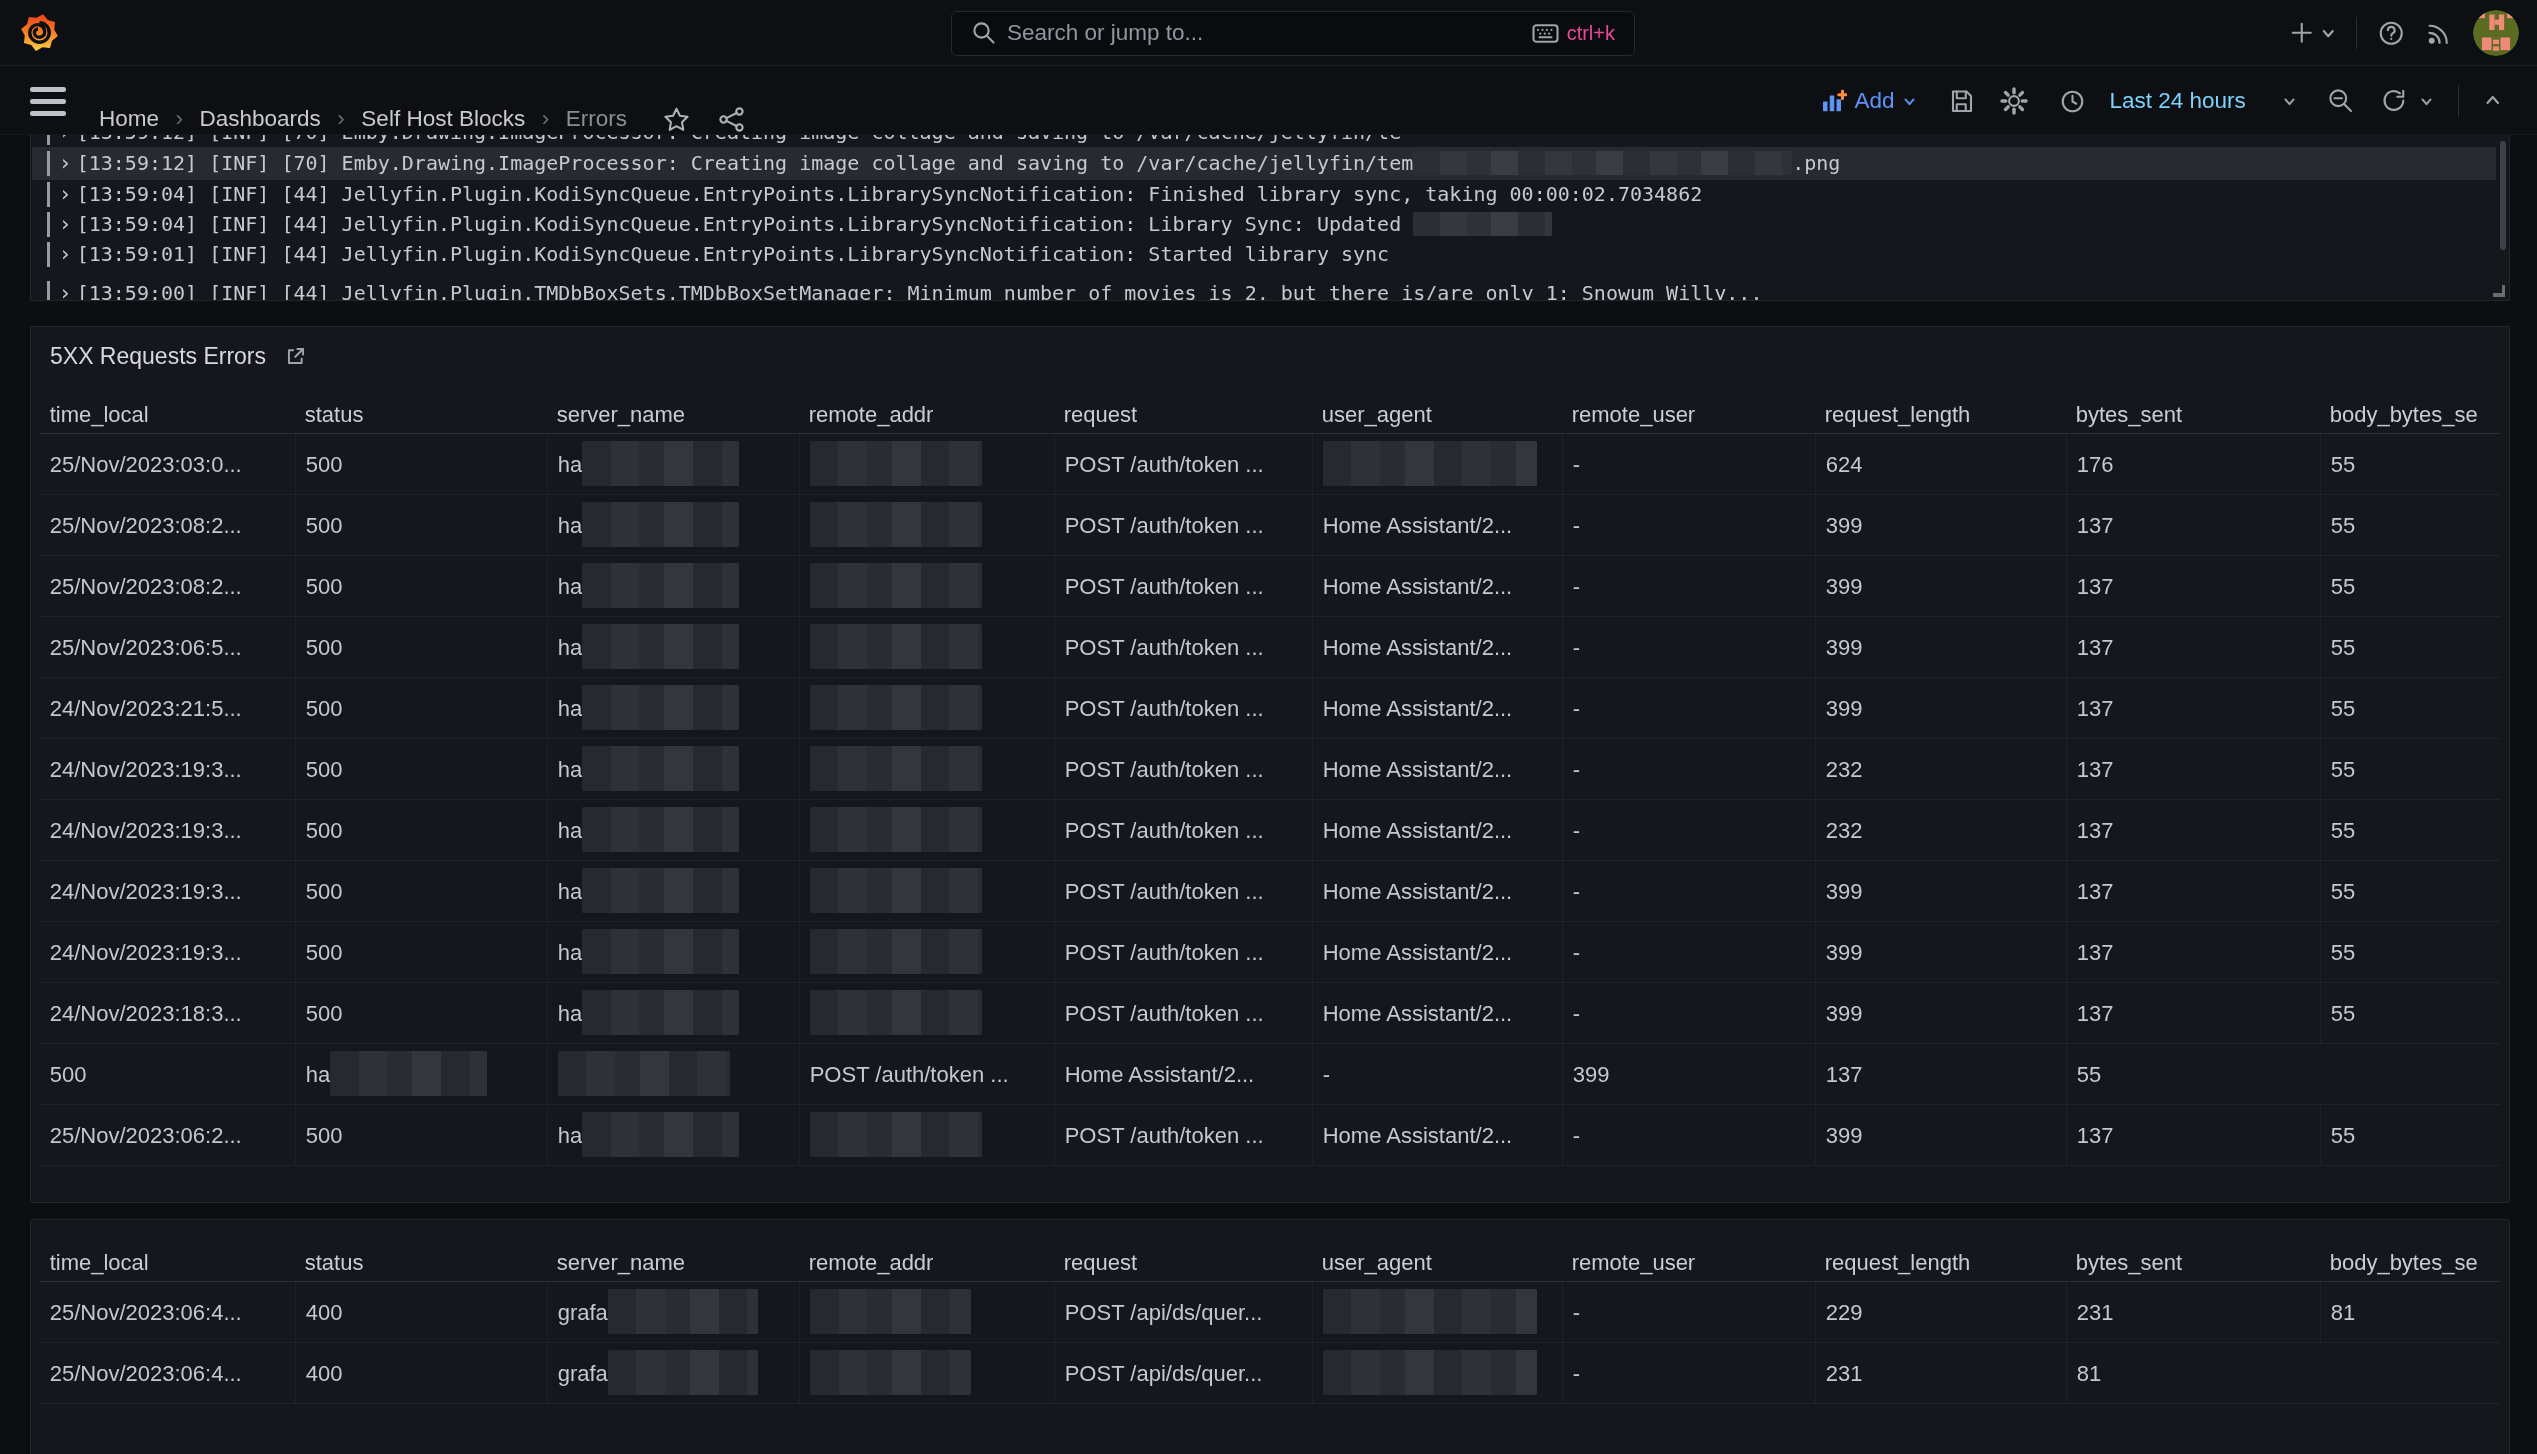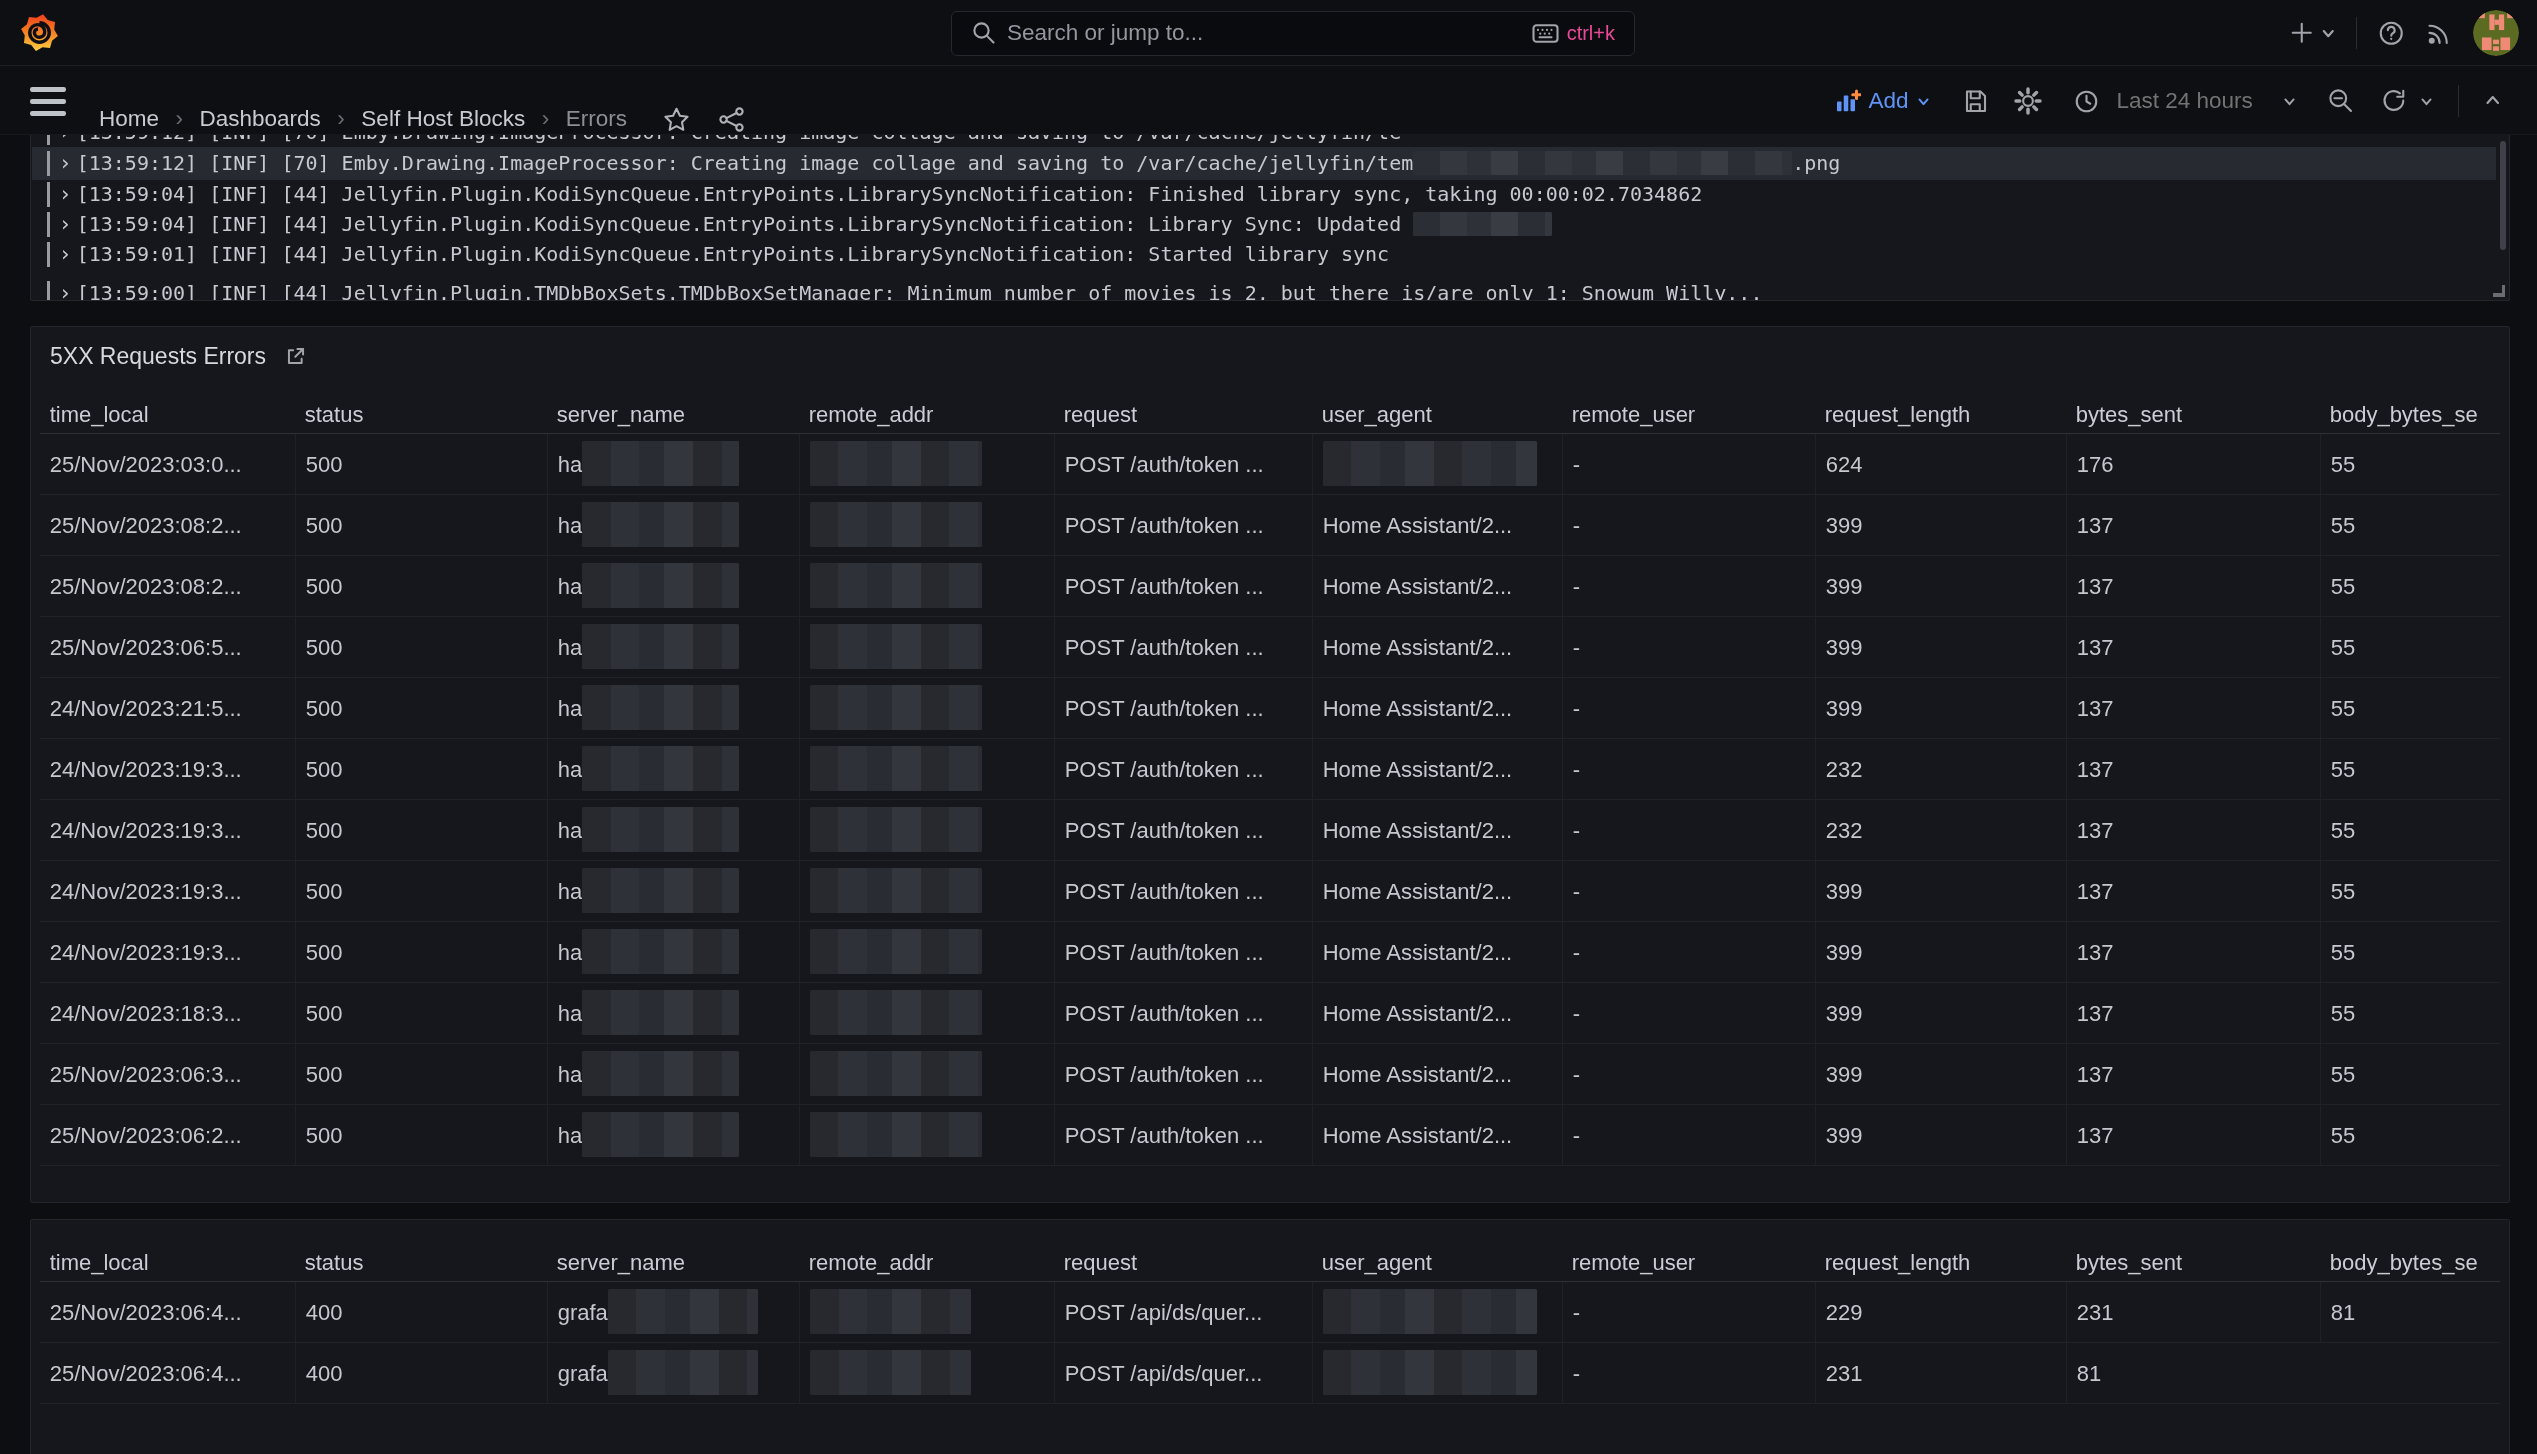--- a/index.html
+++ b/index.html
@@ -23,21 +23,21 @@
   .hamburger{position:absolute;left:30px;top:20px;width:36px;height:28.5px;display:flex;flex-direction:column;justify-content:space-between;background:none;border:none;padding:0;cursor:pointer;}
   .hamburger i{display:block;height:4.5px;border-radius:2.2px;background:#c0c2ca;}
   .breadcrumbs{position:absolute;left:99px;top:18px;height:68px;display:flex;align-items:center;gap:16.5px;font-size:22.5px;}
   .crumb{color:#c9cad2;cursor:pointer;}
   .crumb.current{color:#8c8e97;cursor:default;}
   .crumb-sep{color:#6c6e76;font-size:22.5px;}
   .bc-icons{display:flex;align-items:center;gap:28.5px;margin-left:19.5px;}
   .tb-right{position:absolute;right:36px;top:0;height:68px;display:flex;align-items:center;gap:24px;}
   .addbtn{display:flex;align-items:center;gap:7.5px;background:none;border:none;cursor:pointer;
     color:#5f94f7;font-size:22.5px;font-weight:500;}
-  .timebtn{display:flex;align-items:center;gap:16px;background:none;border:none;cursor:pointer;color:#737373;font-size:22.5px;}
+  .timebtn{display:flex;align-items:center;gap:23px;background:none;border:none;cursor:pointer;color:#7dd3fc;font-size:22.5px;}
   .tb-right .gap-l{margin-left:13.5px;}
 
   
   .panel{position:absolute;left:30px;width:2480px;background:#16171d;border:0.7px solid #24262d;border-radius:2.2px;}
   .panel-title-row{display:flex;align-items:center;gap:18px;padding:13.5px 0 0 19px;height:45px;}
   .panel-title{font-size:23px;font-weight:500;color:#d8d9e0;}
 
   
   .logpanel{top:135px;height:166px;border-top:none;border-radius:0 0 2.2px 2.2px;overflow:hidden;}
   .log-row{position:absolute;left:0.7px;right:13.5px;height:33px;line-height:33px;white-space:nowrap;
@@ -462,21 +462,20 @@
         <div class="td"><span>ha</span><span class="cell-blur" style="width: 157px;"></span></div>
         <div class="td"><span class="cell-blur" style="width: 172px;"></span></div>
         <div class="td"><span>POST /auth/token ...</span></div>
         <div class="td"><span>Home Assistant/2...</span></div>
         <div class="td"><span>-</span></div>
         <div class="td"><span>399</span></div>
         <div class="td"><span>137</span></div>
         <div class="td"><span>55</span></div>
       </div>
       <div class="tr data">
-        <div class="td"><span>25/Nov/2023:06:3...</span></div>
         <div class="td"><span>500</span></div>
         <div class="td"><span>ha</span><span class="cell-blur" style="width: 157px;"></span></div>
         <div class="td"><span class="cell-blur" style="width: 172px;"></span></div>
         <div class="td"><span>POST /auth/token ...</span></div>
         <div class="td"><span>Home Assistant/2...</span></div>
         <div class="td"><span>-</span></div>
         <div class="td"><span>399</span></div>
         <div class="td"><span>137</span></div>
         <div class="td"><span>55</span></div>
       </div>

